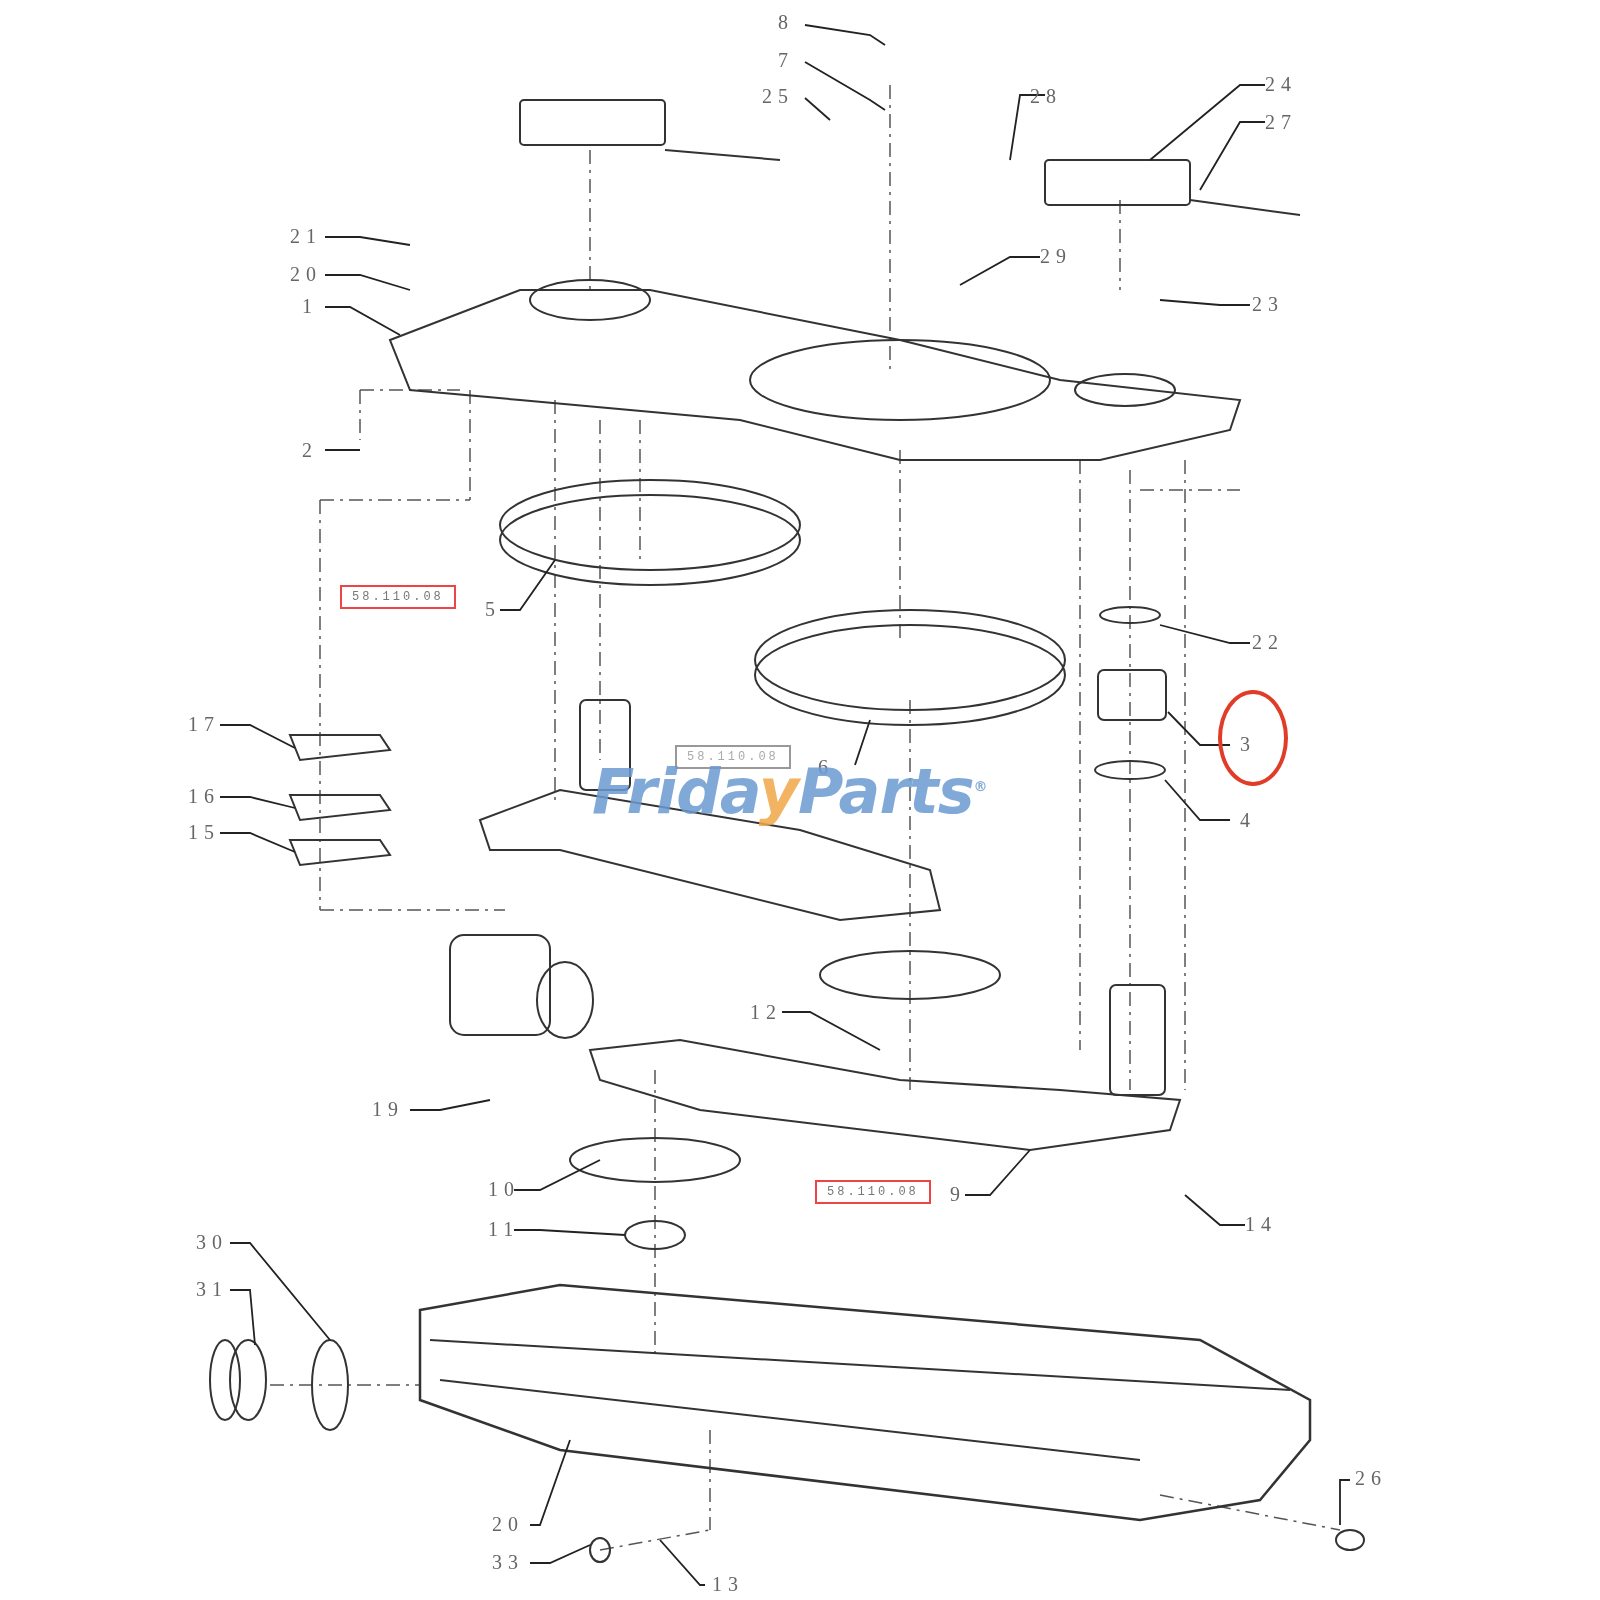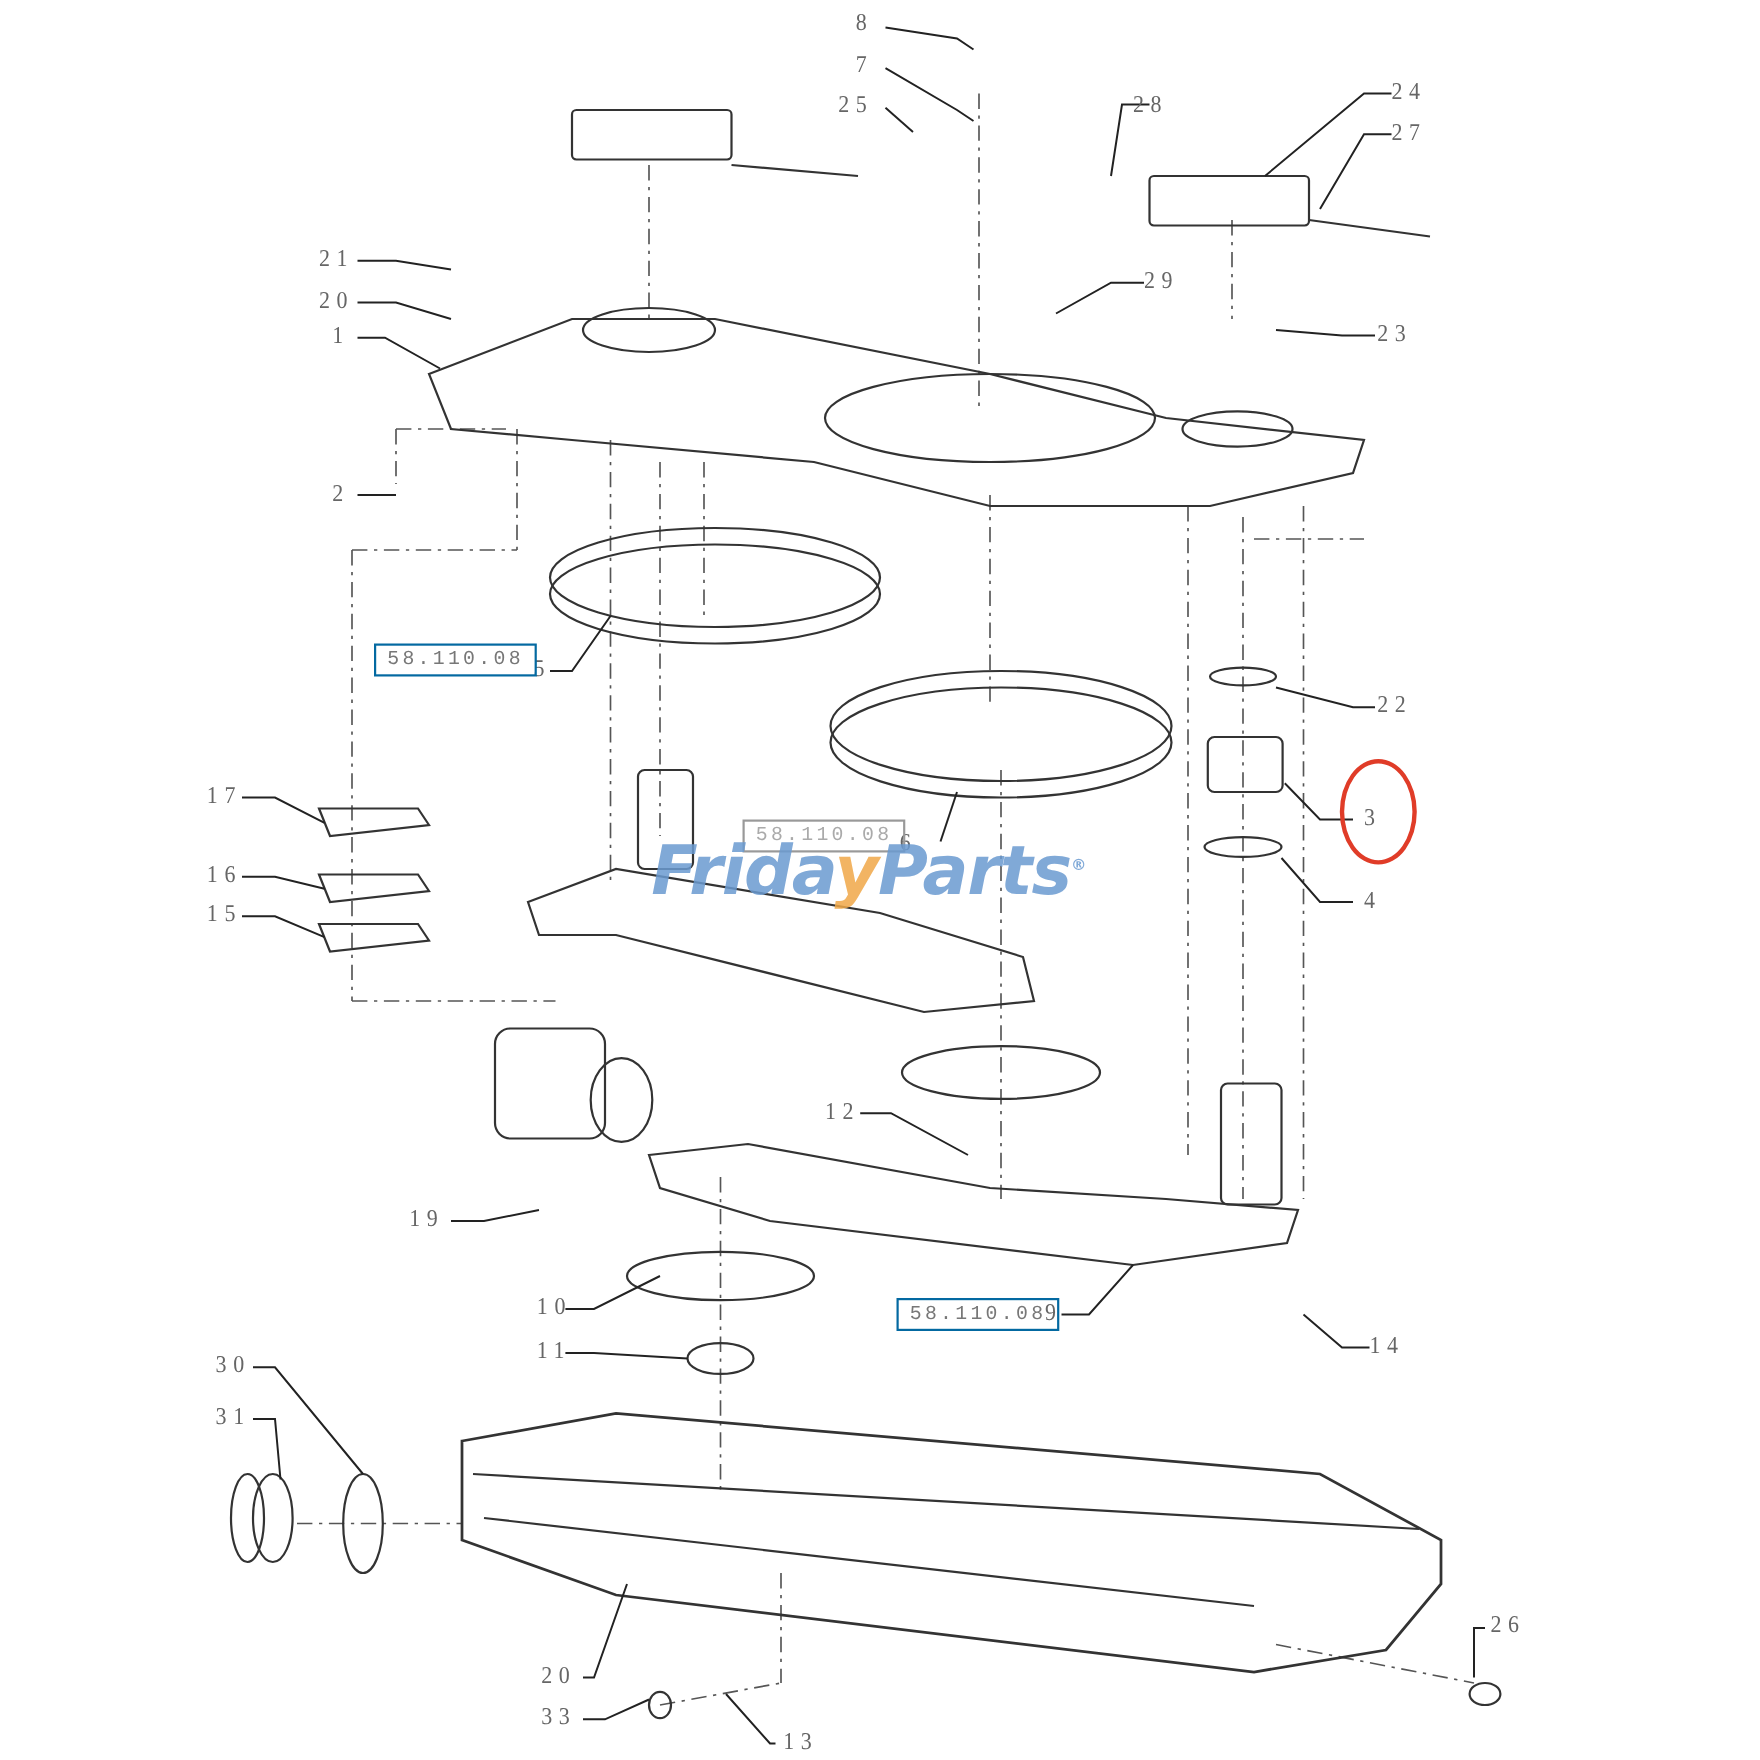--- a/index.html
+++ b/index.html
@@ -1,21 +1,21 @@
 <!DOCTYPE html>
 <html><head>
   <meta charset="utf-8">
   <style>
     html, body { margin: 0; padding: 0; background: #ffffff; }
     body { width: 1600px; height: 1600px; position: relative; overflow: hidden;
            font-family: "DejaVu Serif", serif; }
     #stage { position: absolute; left: 0; top: 0; width: 1600px; height: 1600px; }
     .callout { position: absolute; font-size: 20px; color: #666; letter-spacing: 6px;
                font-family: "Liberation Serif", serif; transform: scaleY(1.1); }
-    .refbox { position: absolute; border: 2px solid #0369a1; font-size: 18px; color: #777;
+    .refbox { position: absolute; border: 2px solid #ef4444; font-size: 12px; color: #777;
               font-family: "Liberation Mono", monospace; letter-spacing: 3px;
               padding: 3px 10px; background: transparent; }
     .watermark { position: absolute; left: 592px; top: 755px; font-family: "DejaVu Sans", sans-serif;
                  font-style: italic; font-weight: bold; font-size: 62px; color: #6b9bd1;
                  opacity: 0.85; letter-spacing: -1px; }
     .watermark .accent { color: #f0a848; }
     .highlight { position: absolute; left: 1218px; top: 690px; width: 62px; height: 88px;
                  border: 4px solid #e03c28; border-radius: 50%; }
   </style>
 </head>

